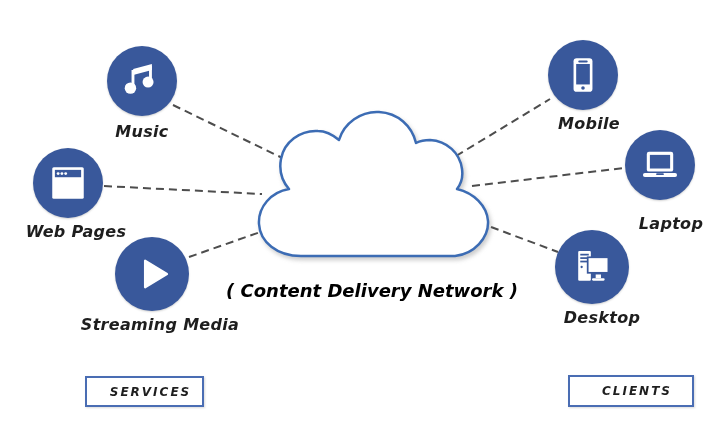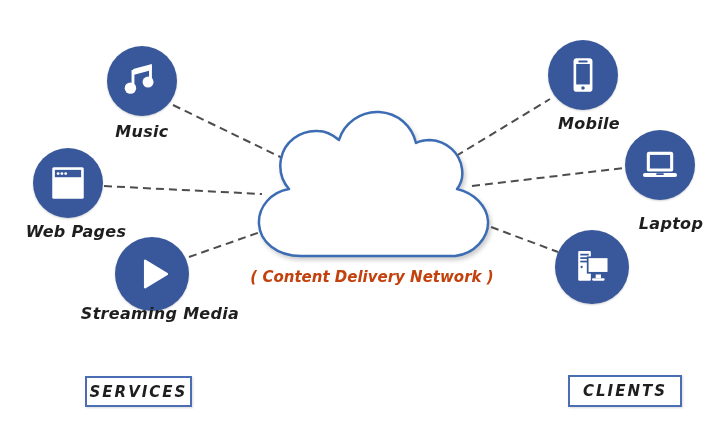--- a/index.html
+++ b/index.html
@@ -17,28 +17,28 @@
   .node-label{
     position:absolute;transform:translateX(-50%);white-space:nowrap;
     font-size:16px;font-style:italic;font-weight:600;color:#1e1e1e;
     letter-spacing:.3px;
   }
   .cdn-title{
     position:absolute;left:378px;top:184px;transform:translateX(-50%);
     font-size:35px;font-weight:bold;letter-spacing:2px;color:#1e1e1e;
   }
   .cdn-subtitle{
-    position:absolute;left:372px;top:268px;transform:translateX(-50%);
-    font-size:15px;font-style:italic;font-weight:600;white-space:nowrap;color:#c2410c;
+    position:absolute;left:372px;top:280px;transform:translateX(-50%);
+    font-size:18px;font-style:italic;font-weight:600;white-space:nowrap;color:#000000;
   }
   .group-box{
     position:absolute;border:2px solid #4a6db3;background:#fff;
     display:flex;align-items:center;justify-content:center;
-    font-size:15px;font-style:italic;font-weight:700;letter-spacing:2px;
-    box-shadow:1px 1px 2px rgba(0,0,0,.15);color:#1e1e1e;
+    font-size:12px;font-style:italic;font-weight:700;letter-spacing:2px;
+    box-shadow:1px 1px 2px rgba(0,0,0,.15);color:#1e1e1e;padding-left:12px;
   }
   #services-box{left:85px;top:376px;width:103px;height:27px;}
   #clients-box{left:568px;top:375px;width:110px;height:28px;}
 </style>
 </head>
 <body>
 
 <div id="canvas">
 
   <svg id="wires" viewBox="0 0 720 433">
@@ -88,21 +88,21 @@
       <circle cx="17.8" cy="11" r="1.35" fill="#fff"></circle>
     </svg>
   </div>
   <div class="node-label" style="left:76px;top:222px;text-align:right;">Web Pages</div>
 
   <div class="node-circle" style="left:115px;top:237px;width:74px;height:74px;">
     <svg width="46" height="46" viewBox="0 0 40 40">
       <polygon points="14,8.5 14,31.5 33,20" fill="#fff" stroke="#fff" stroke-width="2" stroke-linejoin="round"></polygon>
     </svg>
   </div>
-  <div class="node-label" style="left:160px;top:304px;">Streaming Media</div>
+  <div class="node-label" style="left:160px;top:315px;">Streaming Media</div>
 
   <div class="node-circle" style="left:548px;top:40px;width:70px;height:70px;">
     <svg width="42" height="42" viewBox="0 0 40 40">
       <rect x="11" y="4" width="18" height="32" rx="3" fill="#fff"></rect>
       <rect x="15.5" y="6.2" width="9" height="2" rx="1" fill="#39589b"></rect>
       <rect x="13.5" y="9.5" width="13" height="19.5" fill="#39589b"></rect>
       <circle cx="20" cy="32.3" r="1.7" fill="#39589b"></circle>
     </svg>
   </div>
   <div class="node-label" style="left:589px;top:114px;">Mobile</div>
@@ -123,20 +123,21 @@
       <rect x="9.8" y="8.5" width="7.4" height="1.5" fill="#39589b"></rect>
       <rect x="9.8" y="11.5" width="7.4" height="1.5" fill="#39589b"></rect>
       <rect x="9.8" y="14.5" width="7.4" height="1.5" fill="#39589b"></rect>
       <circle cx="11" cy="20" r="1" fill="#39589b"></circle>
       <rect x="15.5" y="10.8" width="19.5" height="15" fill="#39589b"></rect>
       <rect x="17" y="12.3" width="16.5" height="12" fill="#fff"></rect>
       <rect x="23.2" y="26.5" width="4.6" height="3.2" fill="#fff"></rect>
       <rect x="20" y="29.7" width="11" height="2.2" rx="1" fill="#fff"></rect>
     </svg>
   </div>
+  <div class="node-label" style="left:602px;top:308px;">Desktop</div>
 
   <div id="services-box" class="group-box">
     <span>SERVICES</span>
   </div>
   <div id="clients-box" class="group-box">
     <span>CLIENTS</span>
   </div>
 
 </div>
 

